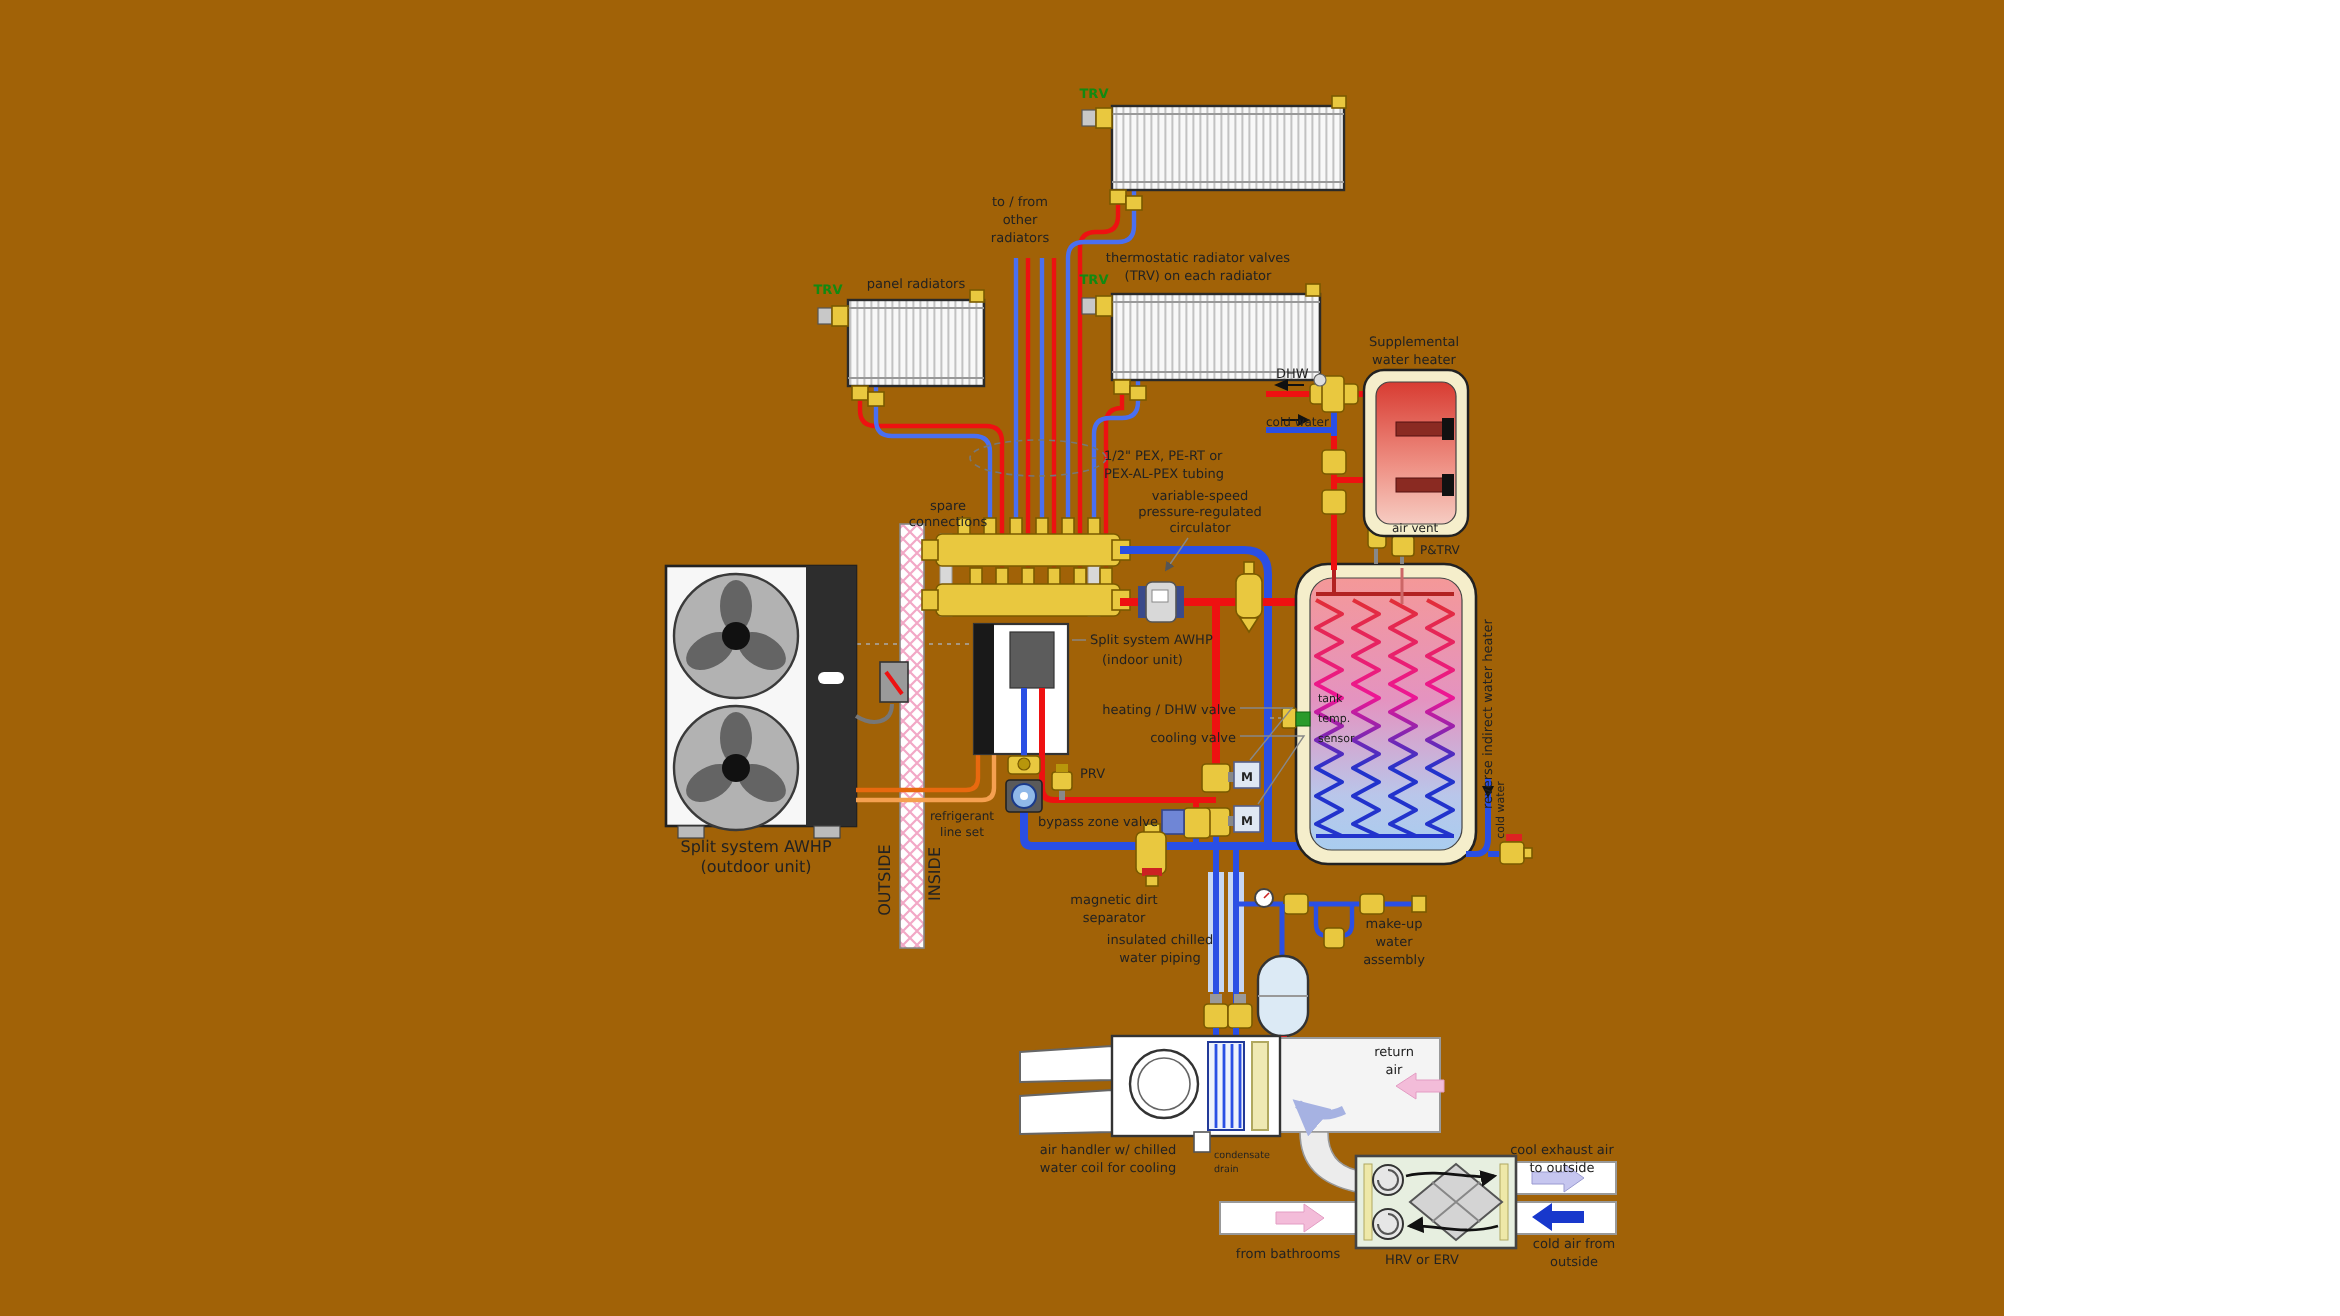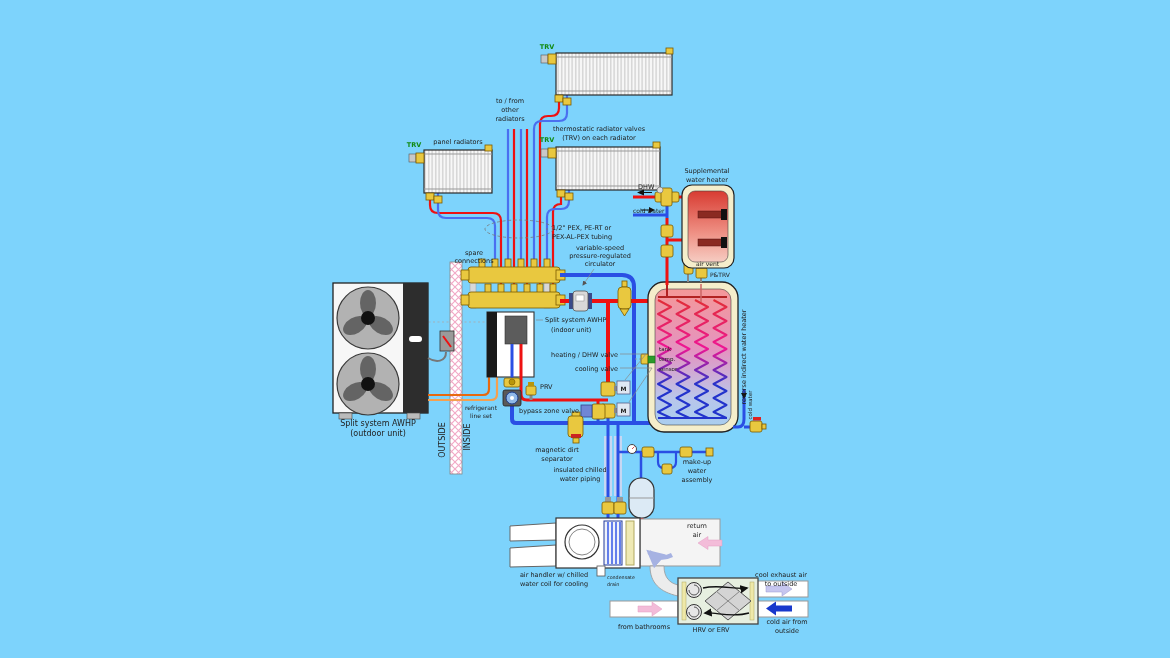--- a/index.html
+++ b/index.html
@@ -1,16 +1,16 @@
 <!DOCTYPE html>
 <html style="--red: #ee1111; --blue: #2a4fe4; --light-blue: #4a6ff0; --chilled-insulation: #c7d7f2; --orange: #e8690f; --orange-light: #f5a050; --brass: #e9c83f; --brass-dark: #7a5a00; --green: #128a12; --tank-cream: #f5eecb; --insulation-pink: #f2a8c6; --hrv-green: #e7efe0; --arrow-pink: #f3bcd9; --arrow-lavender: #c6c6ef; --arrow-dark-blue: #1838cc; --label: #222222;"><head>
 <meta charset="utf-8">
 <style>
   html,body{margin:0;padding:0;background:#fff;}
-  .canvas{position:relative;width:1170px;height:658px;background:#7dd3fc;overflow:hidden;font-family:"DejaVu Sans",sans-serif;}
+  .canvas{position:relative;width:1002px;height:658px;background:#a16207;overflow:hidden;font-family:"DejaVu Sans",sans-serif;}
   text{font-family:"DejaVu Sans",sans-serif;fill:var(--label);}
   .lb{font-size:6.5px;}
   .lb8{font-size:8px;}
   .lb6{font-size:6px;}
   .lb5{font-size:5.5px;}
   .lb45{font-size:4.8px;}
   .lbg{font-size:6.5px;font-weight:bold;fill:var(--green);}
   .pipe{fill:none;}
   .pr{stroke:var(--red);}
   .pb{stroke:var(--blue);}

